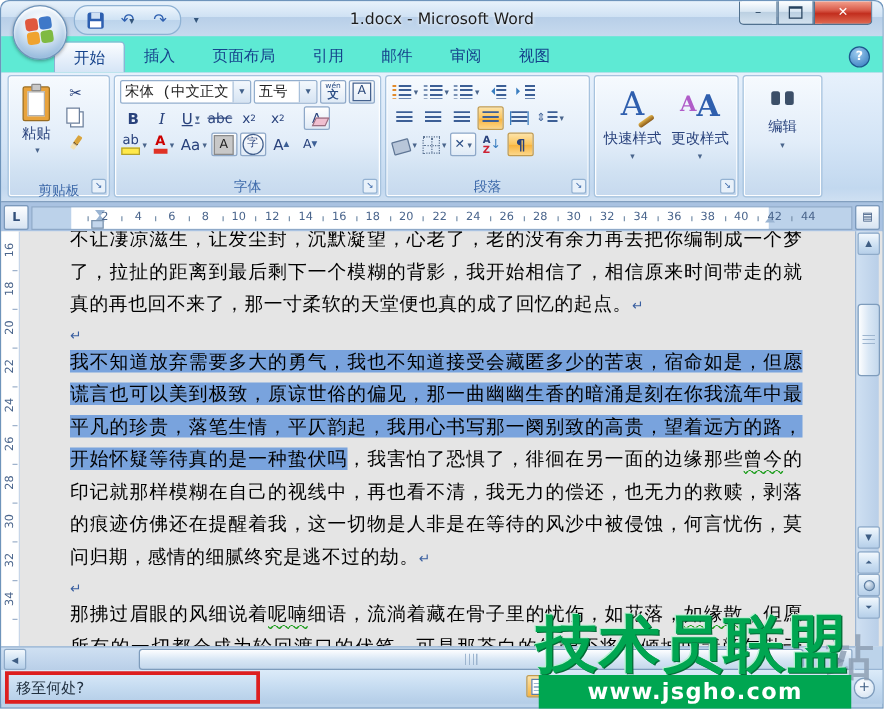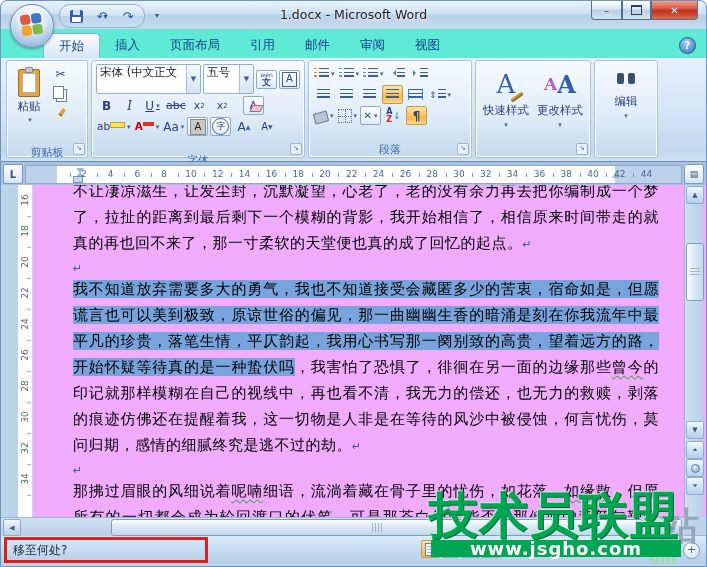--- a/index.html
+++ b/index.html
@@ -79,33 +79,33 @@
   .clipboard-ico{width:20px;height:26px;background:#e8a33d;border:1px solid #9a6d20;border-radius:2px;position:relative;}
   .clipboard-ico:before{content:"";position:absolute;left:3px;top:3px;width:12px;height:18px;background:#fff;border:1px solid #b0b0b0;}
   .clipboard-ico:after{content:"";position:absolute;left:6px;top:-3px;width:6px;height:4px;background:#c8c8c8;border:1px solid #8a8a8a;border-radius:1px;}
   .paste-label{font-size:11.5px;color:#29427c;}
   .clip-col{display:flex;flex-direction:column;gap:1px;}
   .copy-ico{width:9px;height:11px;background:#fff;border:1px solid #6b7f9c;box-shadow:3px 3px 0 -1px #fff,3px 3px 0 0 #6b7f9c;margin:0 4px 3px 0;}
   .brush-ico{width:4px;height:12px;background:linear-gradient(#d9a43c 55%,#6b4a1c 56%,#f2e2b8 70%);transform:rotate(35deg);border-radius:1px;}
 
   
   .g-font{width:212px;}
-  .combo{height:30px;background:#fff;border:1px solid #93aecd;border-radius:2px;display:flex;
-    font-size:11.5px;color:#222;padding-left:3px;overflow:hidden;white-space:nowrap;box-sizing:border-box;}
+  .combo{height:19px;background:#fff;border:1px solid #93aecd;border-radius:2px;display:flex;align-items:center;
+    font-size:11.5px;color:#222;padding-left:3px;overflow:hidden;white-space:nowrap;box-sizing:border-box;font-family:Liberation Mono, monospace;}
   .combo .cdd{margin-left:auto;flex:0 0 13px;height:100%;background:linear-gradient(#f3f8fd,#d6e4f3);
     border-left:1px solid #a8c0da;font-size:7px;color:#41608a;display:flex;align-items:center;justify-content:center;}
   .fname{width:105px;} .fsize{width:51px;}
   .pinyin{display:flex;flex-direction:column;align-items:center;line-height:1;font-size:6px;color:#2d4f86;}
   .pinyin b{font-size:9px;}
   .aborder{width:13px;height:13px;border:1px solid #44618e;font-size:10px;line-height:12px;text-align:center;color:#2c4a7c;}
   .uline{text-decoration:underline;} .strike{text-decoration:line-through;font-size:11px;}
   .subsup{font-size:11px;} .subsup sub,.subsup sup{font-size:7px;}
   .clearfmt{position:relative;font-size:11px;}
   .clearfmt:after{content:"";position:absolute;right:1px;bottom:2px;width:9px;height:5px;background:#f0bfd0;border:1px solid #9a6f82;transform:skewX(-25deg);}
-  .hl-ico,.fc-ico{display:flex;flex-direction:row;align-items:flex-start;line-height:1;font-size:10.5px;}
+  .hl-ico,.fc-ico{display:flex;flex-direction:column;align-items:center;line-height:1;font-size:10.5px;}
   .hl-ico i{width:13px;height:4px;background:#ffe94a;border:1px solid #b3a12c;margin-top:1px;}
   .fc-ico i{width:11px;height:4px;background:#e03226;margin-top:1px;}
   .shadeA{background:#c8c8c8;border:1px solid #8a8a8a;width:14px;height:14px;font-size:10px;line-height:13px;text-align:center;color:#222;}
   .enclose{width:15px;height:15px;border:1px solid #44618e;border-radius:50%;font-size:9px;line-height:14px;text-align:center;color:#29427c;}
   .grow i,.shrink i{font-style:normal;font-size:6px;vertical-align:top;color:#3c5f96;}
 
   
   .g-para{width:162px;}
   .stripes{width:15px;height:11px;background:repeating-linear-gradient(to bottom,#3c5f96 0 1.5px,transparent 1.5px 3.6px);}
   .stripes.bul{width:15px;background:
@@ -162,21 +162,21 @@
   .hnum{position:absolute;top:3px;font-size:9px;color:#4a658c;transform:translateX(-50%);}
   .htick{position:absolute;top:7px;width:1px;height:4px;background:#7b93ad;}
   .fl-indent{position:absolute;left:50px;top:2px;width:0;height:0;border:4px solid transparent;border-top:5px solid #9ab4d2;}
   .hang-indent{position:absolute;left:50px;bottom:6px;width:0;height:0;border:4px solid transparent;border-bottom:5px solid #9ab4d2;}
   .left-box{position:absolute;left:47px;bottom:0px;width:8px;height:5px;background:#c3d6ec;border:1px solid #7b93ad;}
   .r-indent{position:absolute;left:586px;bottom:5px;width:0;height:0;border:4px solid transparent;border-bottom:5px solid #9ab4d2;}
   .ruler-toggle{position:absolute;right:2px;top:2px;width:18px;height:18px;background:linear-gradient(#fdfeff,#d7e4f2);
     border:1px solid #7b99bb;border-radius:2px;font-size:9px;color:#33507a;display:flex;align-items:center;justify-content:center;}
 
   
-  .docwrap{position:absolute;left:17px;top:184px;right:0;height:332px;background:#f0abfc;overflow:hidden;padding-left:12px;}
+  .docwrap{position:absolute;left:0;top:184px;right:0;height:332px;background:#e5e5e5;overflow:hidden;padding-left:12px;}
   .vruler{position:absolute;left:0;top:0;bottom:0;width:14px;background:#fff;border-right:1px solid #c8d6e8;}
   .vnum{position:absolute;left:0px;font-size:9px;color:#4a658c;transform:rotate(-90deg);transform-origin:center;width:14px;text-align:center;}
   .vtick{position:absolute;left:9px;width:4px;height:1px;background:#9eb2cc;}
   .textcol{position:absolute;left:55px;width:586px;top:-7px;
     font-size:15px;line-height:26px;color:#000;text-align:justify;letter-spacing:.5px;}
   .para{margin:0;}
   .para.empty{height:18px;line-height:18px;}
   .sel{background:#79a3dd;}
   .wg{text-decoration:underline;text-decoration-style:wavy;text-decoration-color:#1a9c1a;text-decoration-thickness:1px;text-underline-offset:3px;}
   .pmark{color:#3a5fa0;font-size:11px;letter-spacing:0;}
@@ -217,21 +217,21 @@
   .zoom-in{position:absolute;right:6px;top:6px;width:15px;height:15px;border-radius:50%;border:1px solid #7e9cbc;
     background:radial-gradient(circle at 40% 30%,#fff,#cfe0f1);color:#3f5e84;font-size:11px;line-height:13px;text-align:center;}
 
   
   .anno{position:absolute;left:3px;top:536px;width:204px;height:26px;border:3px solid #dd1f1f;z-index:60;box-sizing:border-box;}
   .wm{position:absolute;z-index:50;pointer-events:none;}
   .wm-suffix{position:absolute;left:660px;top:500px;font-size:38px;font-weight:bold;color:#8fa0b4;opacity:.85;z-index:49;}
   .wm-title{position:absolute;left:428px;top:490px;width:276px;font-size:49px;font-weight:bold;color:#00a651;
     letter-spacing:1px;line-height:1;white-space:nowrap;z-index:51;
     text-shadow:1px 1px 0 #046b36,-1px -1px 0 #b8f0d2;}
-  .wm-bar{position:absolute;left:430px;top:539px;width:250px;height:17px;background:#00a651;z-index:52;
+  .wm-bar{position:absolute;left:430px;top:539px;width:250px;height:27px;background:#00a651;z-index:52;
     display:flex;align-items:center;justify-content:center;color:#fff;font-weight:bold;font-size:18px;letter-spacing:1px;}
   .wm-echo{position:absolute;left:648px;top:548px;font-size:16px;font-weight:bold;color:#9fd9b4;z-index:51;}
 </style>
 </head>
 <body>
 
 <div id="win">
 
   <div class="titlebar">
     <div class="title-text">1.docx - Microsoft Word</div>

